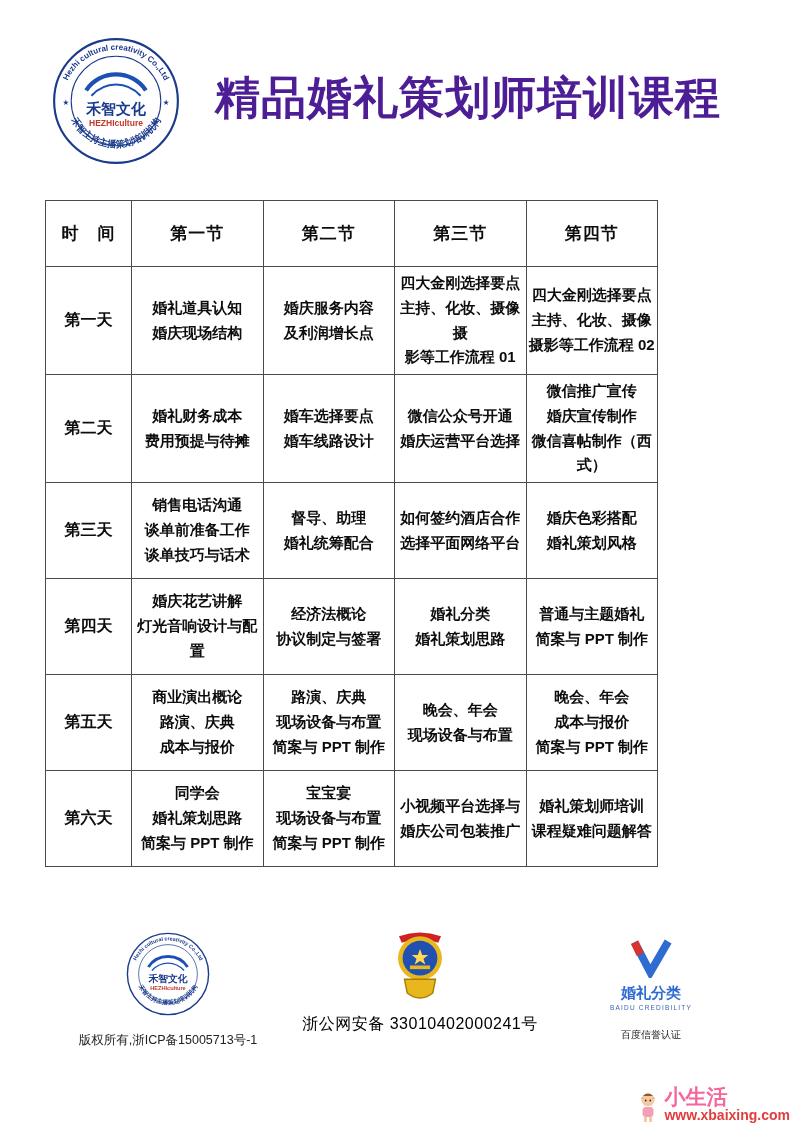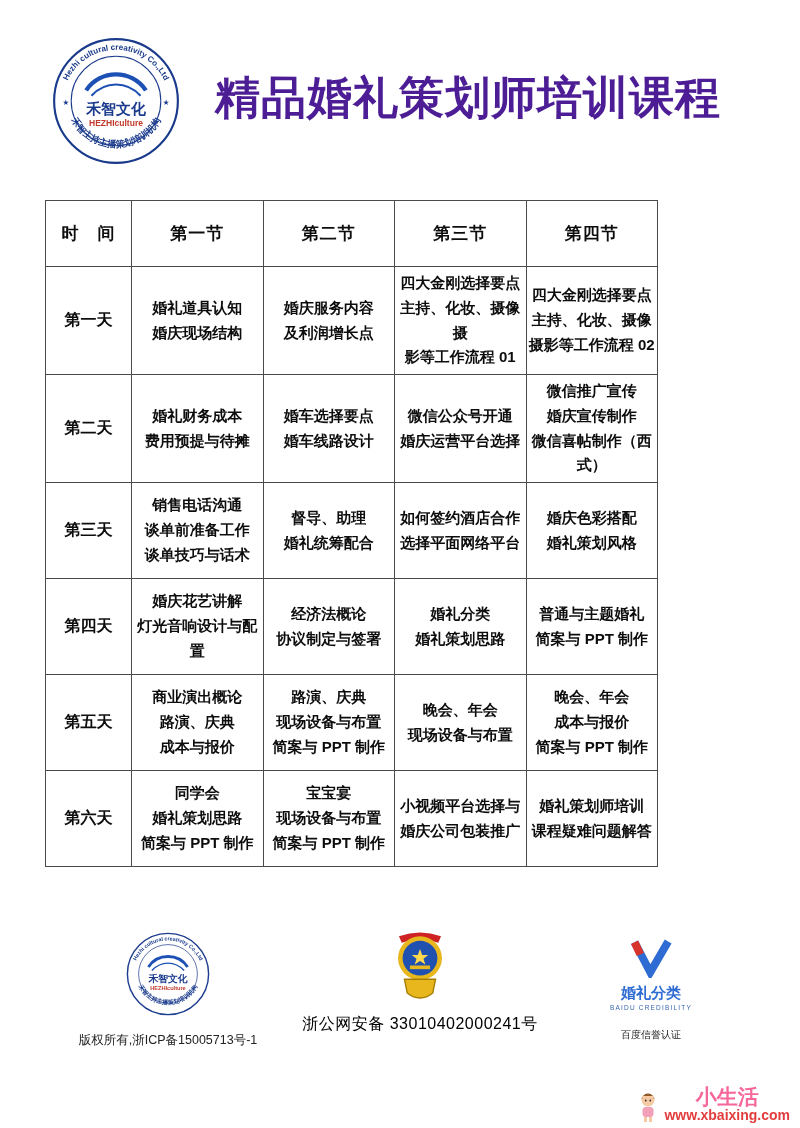--- a/index.html
+++ b/index.html
@@ -40,21 +40,21 @@
   .f-center { left:295px; top:926px; width:250px; }
   .f-right  { left:575px; top:938px; width:152px; }
   .f-caption { margin-top:12px; font-size:12.5px; color:#222; font-weight:normal; }
   .f-caption.police { font-size:16px; color:#000; margin-top:5px; letter-spacing:0.5px; }
   .f-caption.baidu { font-size:10px; margin-top:17px; }
   .baidu-name { color:#2e6bd2; font-weight:bold; font-size:15px; margin-top:2px; }
   .baidu-sub  { color:#3a66b0; font-size:6.5px; letter-spacing:1.2px; margin-top:1px; }
 
   
   .watermark { position:absolute; right:10px; bottom:5px; display:flex; align-items:flex-end; gap:4px; }
-  .wm-text { text-align:center; line-height:1.1; }
+  .wm-text { text-align:left; line-height:1.1; }
   .wm-name { color:#f5679b; font-weight:900; font-size:21px;
              text-shadow:0 0 2px #fff,0 0 2px #fff; }
   .wm-url  { color:#e23c3c; font-size:14px; font-weight:bold;
              text-shadow:0 0 2px #fff,0 0 2px #fff; }
 </style>
 </head>
 <body>
 
 <div class="page">
 

